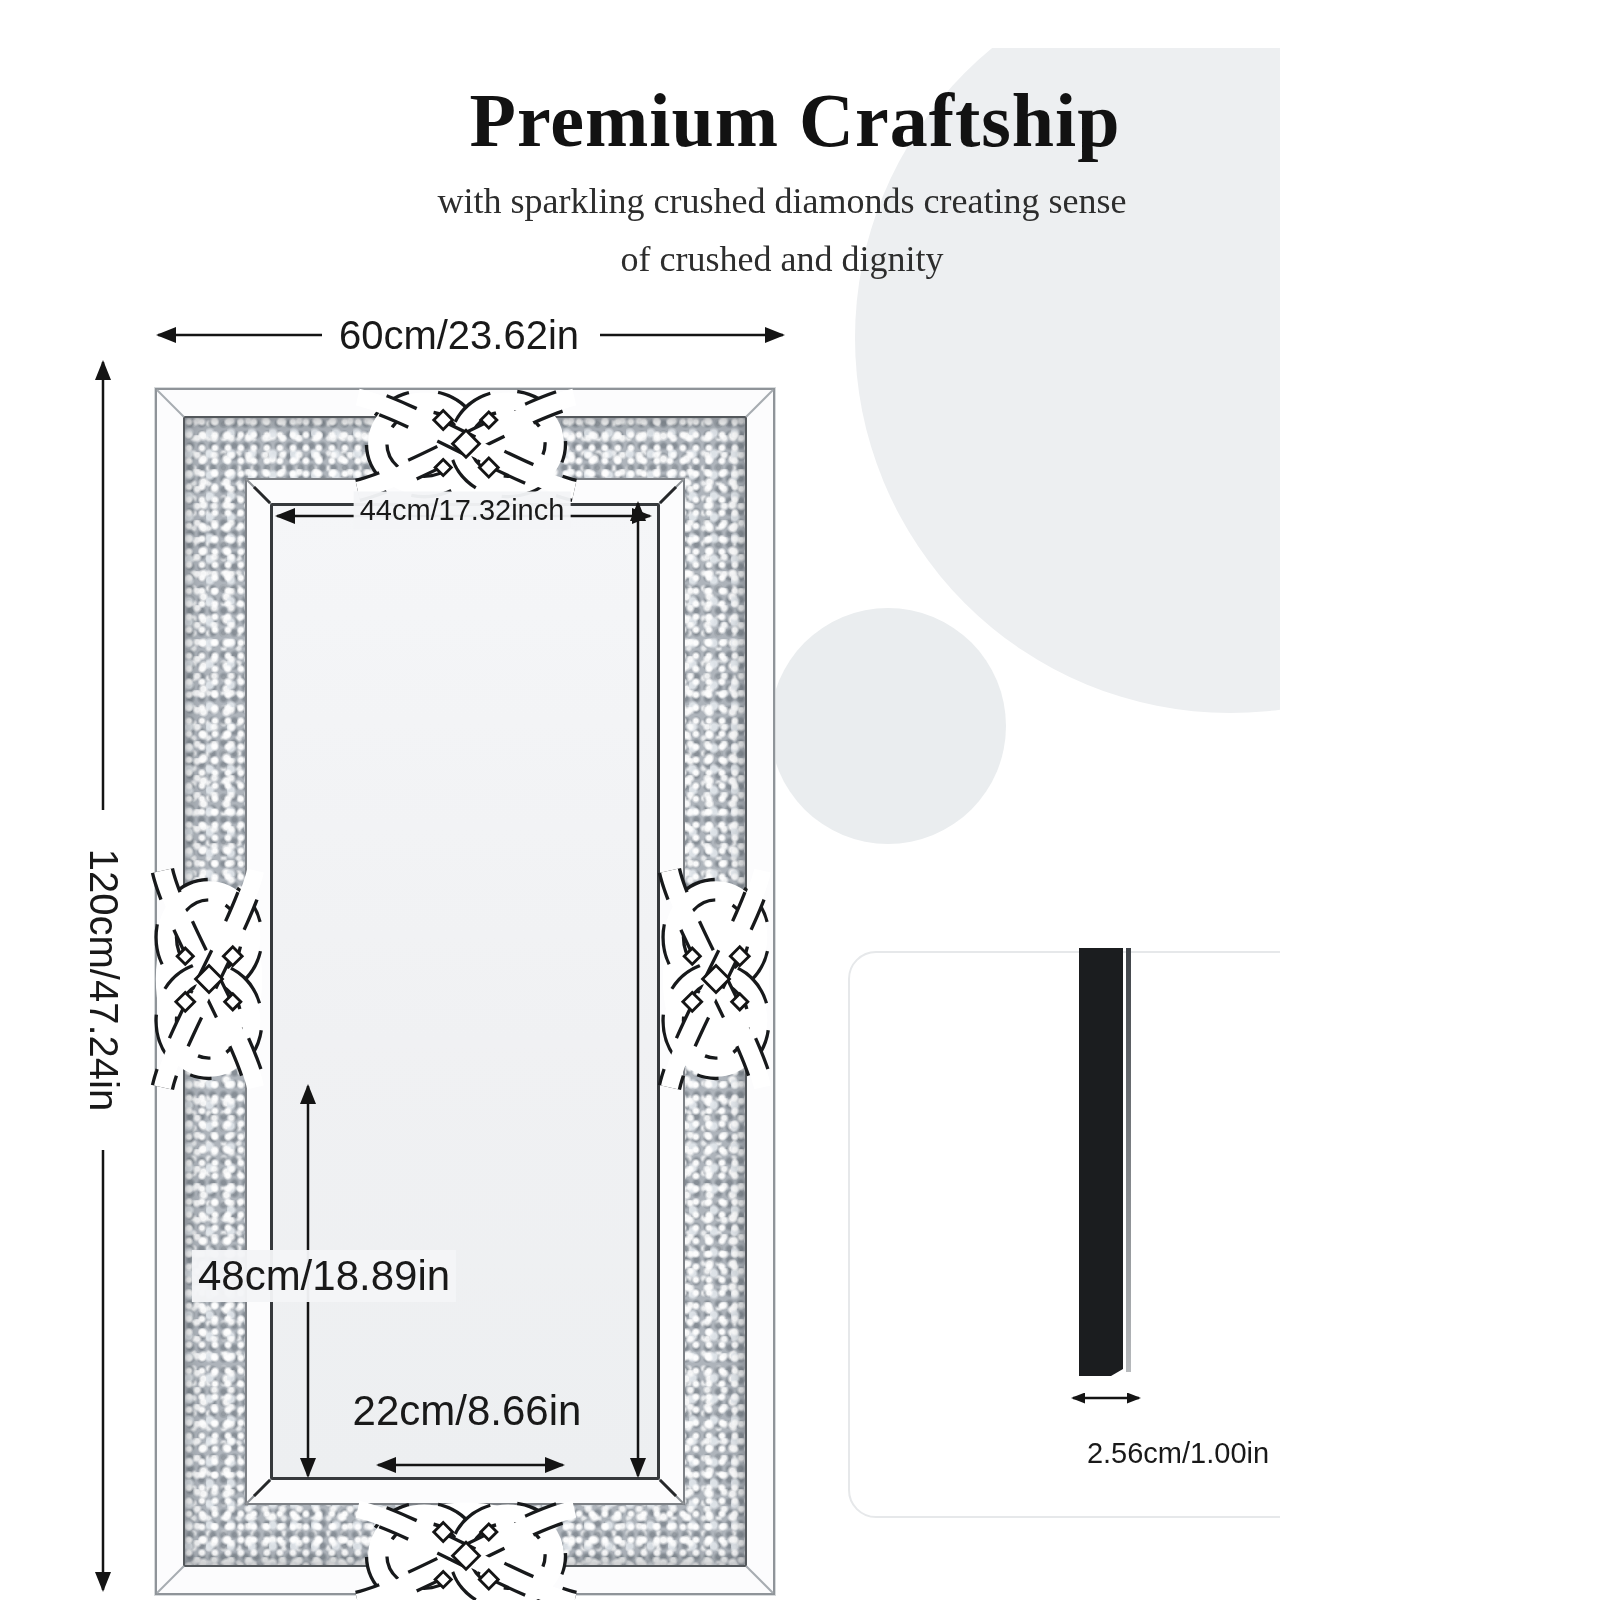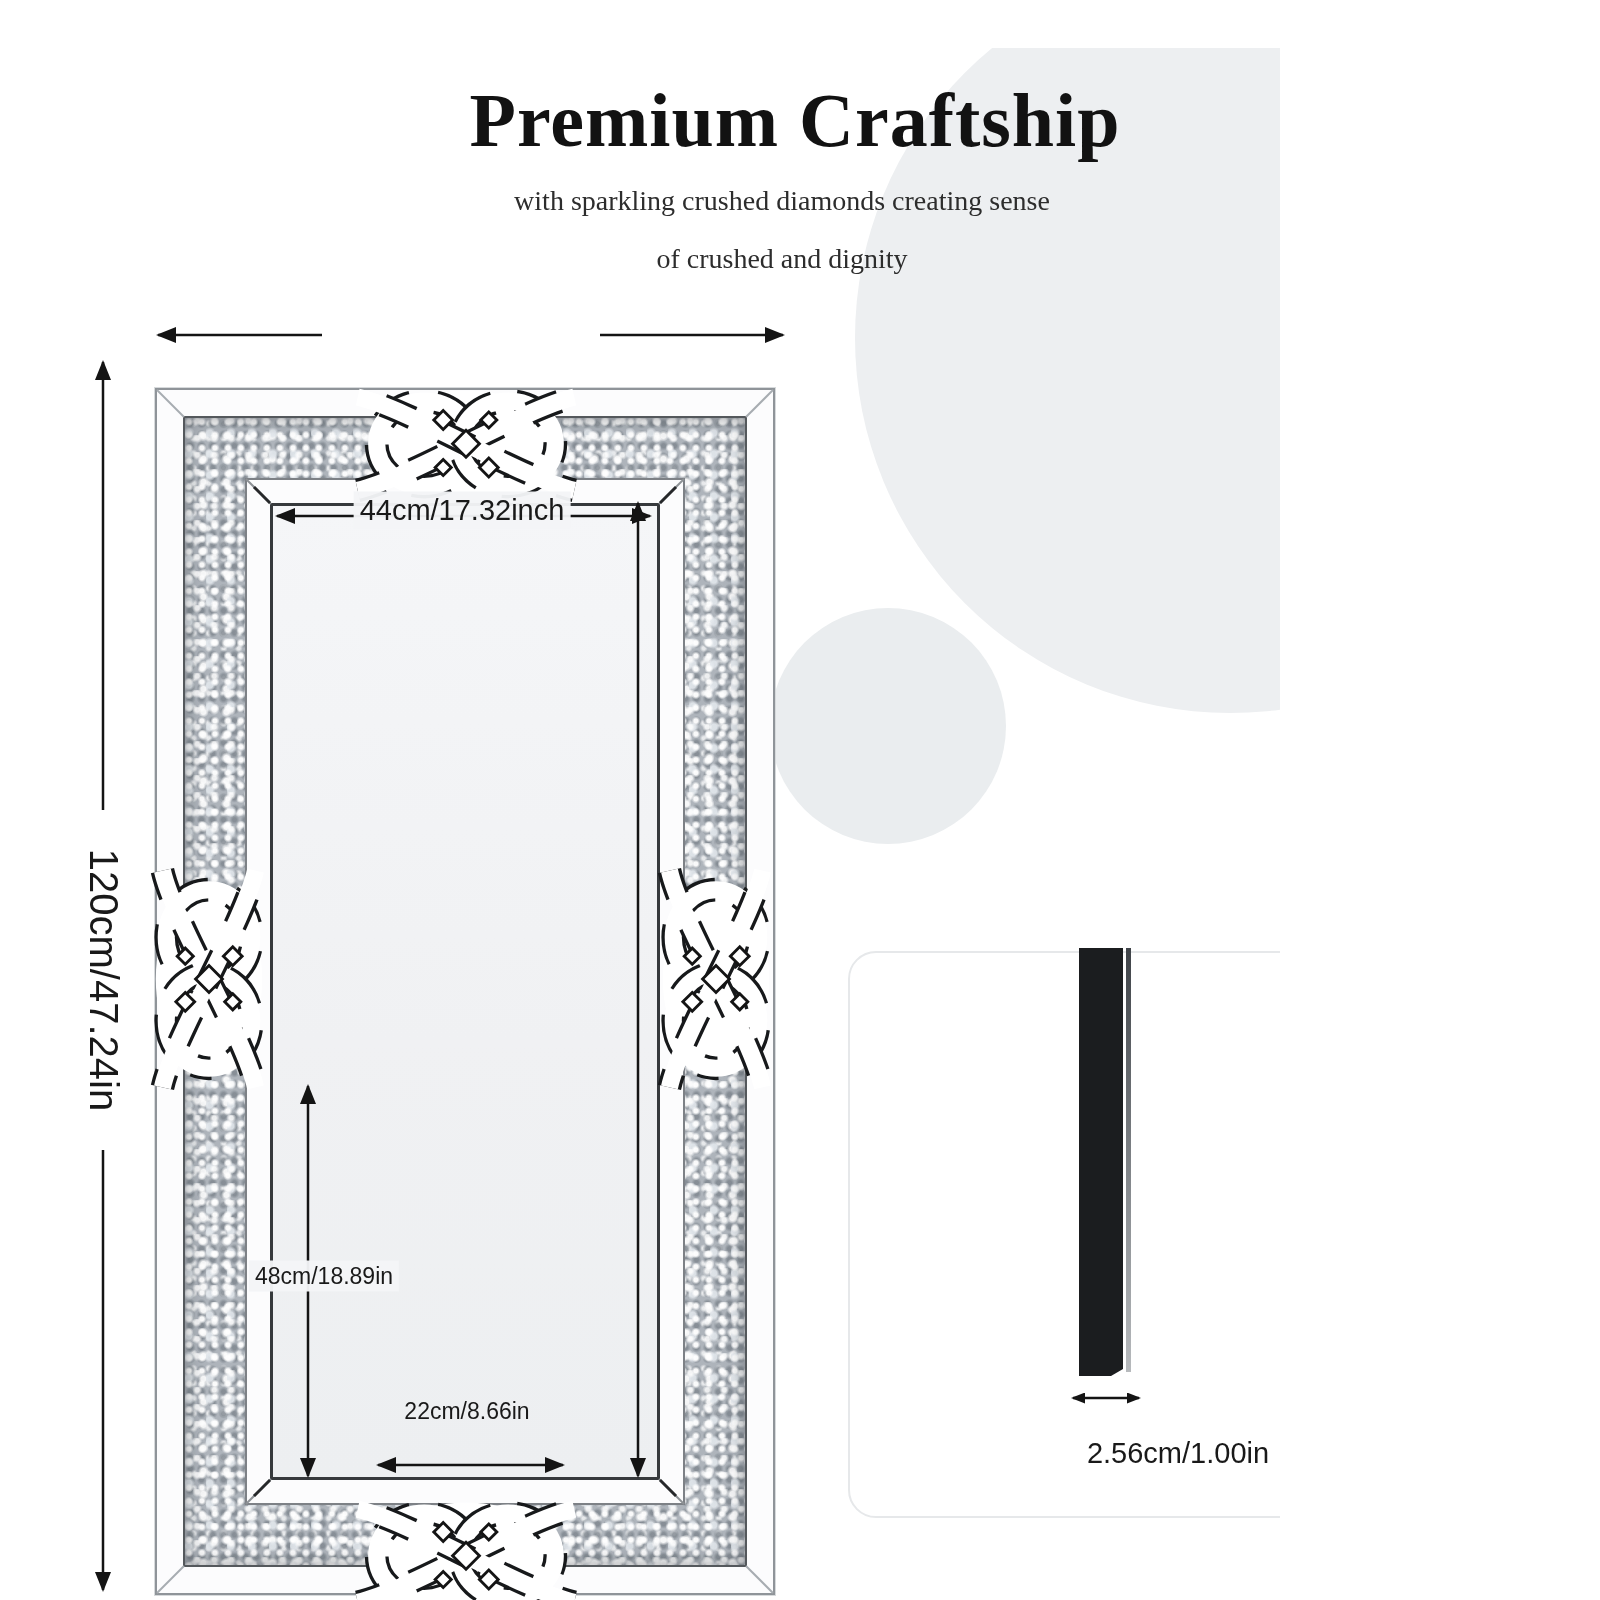--- a/index.html
+++ b/index.html
@@ -9,21 +9,21 @@
   
   .bg-circle{position:absolute;border-radius:50%;}
   .bg-circle.big{left:855px;top:-85px;width:750px;height:750px;background:#edeff1;}
   .bg-circle.small{left:770px;top:560px;width:236px;height:236px;background:#eaedef;}
 
   
   .title{position:absolute;left:795px;top:72px;transform:translate(-50%,-50%);
          font-family:"Liberation Serif",serif;font-weight:700;font-size:76px;
          letter-spacing:1px;color:#121212;white-space:nowrap;z-index:6;}
   .subtitle{position:absolute;transform:translate(-50%,-50%);
-            font-family:"Liberation Serif",serif;font-size:28px;color:#2d2d2d;
+            font-family:"Liberation Serif",serif;font-size:36px;color:#2d2d2d;
             white-space:nowrap;z-index:6;}
   .subtitle.l1{left:782px;top:153px;}
   .subtitle.l2{left:782px;top:211px;}
 
   
   .m-outer{position:absolute;left:155px;top:340px;width:620px;height:1207px;
            background:#fcfcfd;border:2px solid #8f9499;box-sizing:border-box;z-index:1;
            box-shadow:0 0 0 1px #d7dadc;}
   .m-band{position:absolute;inset:26px;border:2px solid #54585c;box-sizing:border-box;
           background-color:#aeb4bb;
@@ -40,21 +40,21 @@
            box-sizing:border-box;}
   .m-int{position:absolute;inset:23px;border:3px solid #36393c;box-sizing:border-box;
          background:linear-gradient(180deg,#f5f6f8 0%,#f0f1f3 55%,#edeff1 100%);}
 
   
   .dim{position:absolute;transform:translate(-50%,-50%);white-space:nowrap;z-index:5;
        font-family:"Liberation Sans",sans-serif;color:#191919;}
   .dim.masked{background:rgba(244,245,247,.96);padding:2px 6px;}
   .dim-lg{font-size:40px;}
   .dim-md{font-size:29px;}
-  .dim-sm{font-size:23px;}
+  .dim-sm{font-size:42px;}
   .dim.rot{transform:translate(-50%,-50%) rotate(90deg);}
 
   
   .card{position:absolute;left:848px;top:903px;width:542px;height:567px;background:#ffffff;
         border:2px solid #e6e8ea;border-radius:28px;box-sizing:border-box;z-index:2;}
   .bar{position:absolute;left:1079px;top:900px;width:44px;height:428px;background:#1b1d1f;z-index:3;
        clip-path:polygon(0 0,100% 0,100% calc(100% - 7px),calc(100% - 12px) 100%,0 100%);}
   .bar-stripe{position:absolute;left:1126px;top:900px;width:5px;height:424px;z-index:3;
               background:linear-gradient(180deg,#3f4348 0%,#8a8e92 60%,#b7babd 100%);}
 
@@ -167,19 +167,20 @@
       <line class="dimline" x1="308" y1="1230" x2="308" y2="1428" marker-end="url(#ah)"></line>
 
       <line class="dimline" x1="470" y1="1417" x2="378" y2="1417" marker-end="url(#ah)"></line>
       <line class="dimline" x1="470" y1="1417" x2="563" y2="1417" marker-end="url(#ah)"></line>
 
       <line class="dimline" x1="1106" y1="1350" x2="1073" y2="1350" marker-end="url(#ahs)"></line>
       <line class="dimline" x1="1106" y1="1350" x2="1139" y2="1350" marker-end="url(#ahs)"></line>
     </g>
   </svg>
 
+  <div class="dim dim-lg" style="left:459px;top:287px;">60cm/23.62in</div>
   <div class="dim dim-lg rot" style="left:103px;top:932px;">120cm/47.24in</div>
   <div class="dim dim-md masked" style="left:462px;top:462px;">44cm/17.32inch</div>
   <div class="dim dim-sm masked" style="left:324px;top:1228px;">48cm/18.89in</div>
   <div class="dim dim-sm" style="left:467px;top:1363px;">22cm/8.66in</div>
   <div class="dim dim-md" style="left:1178px;top:1405px;">2.56cm/1.00in</div>
 
 </div>
 
 </body></html>

